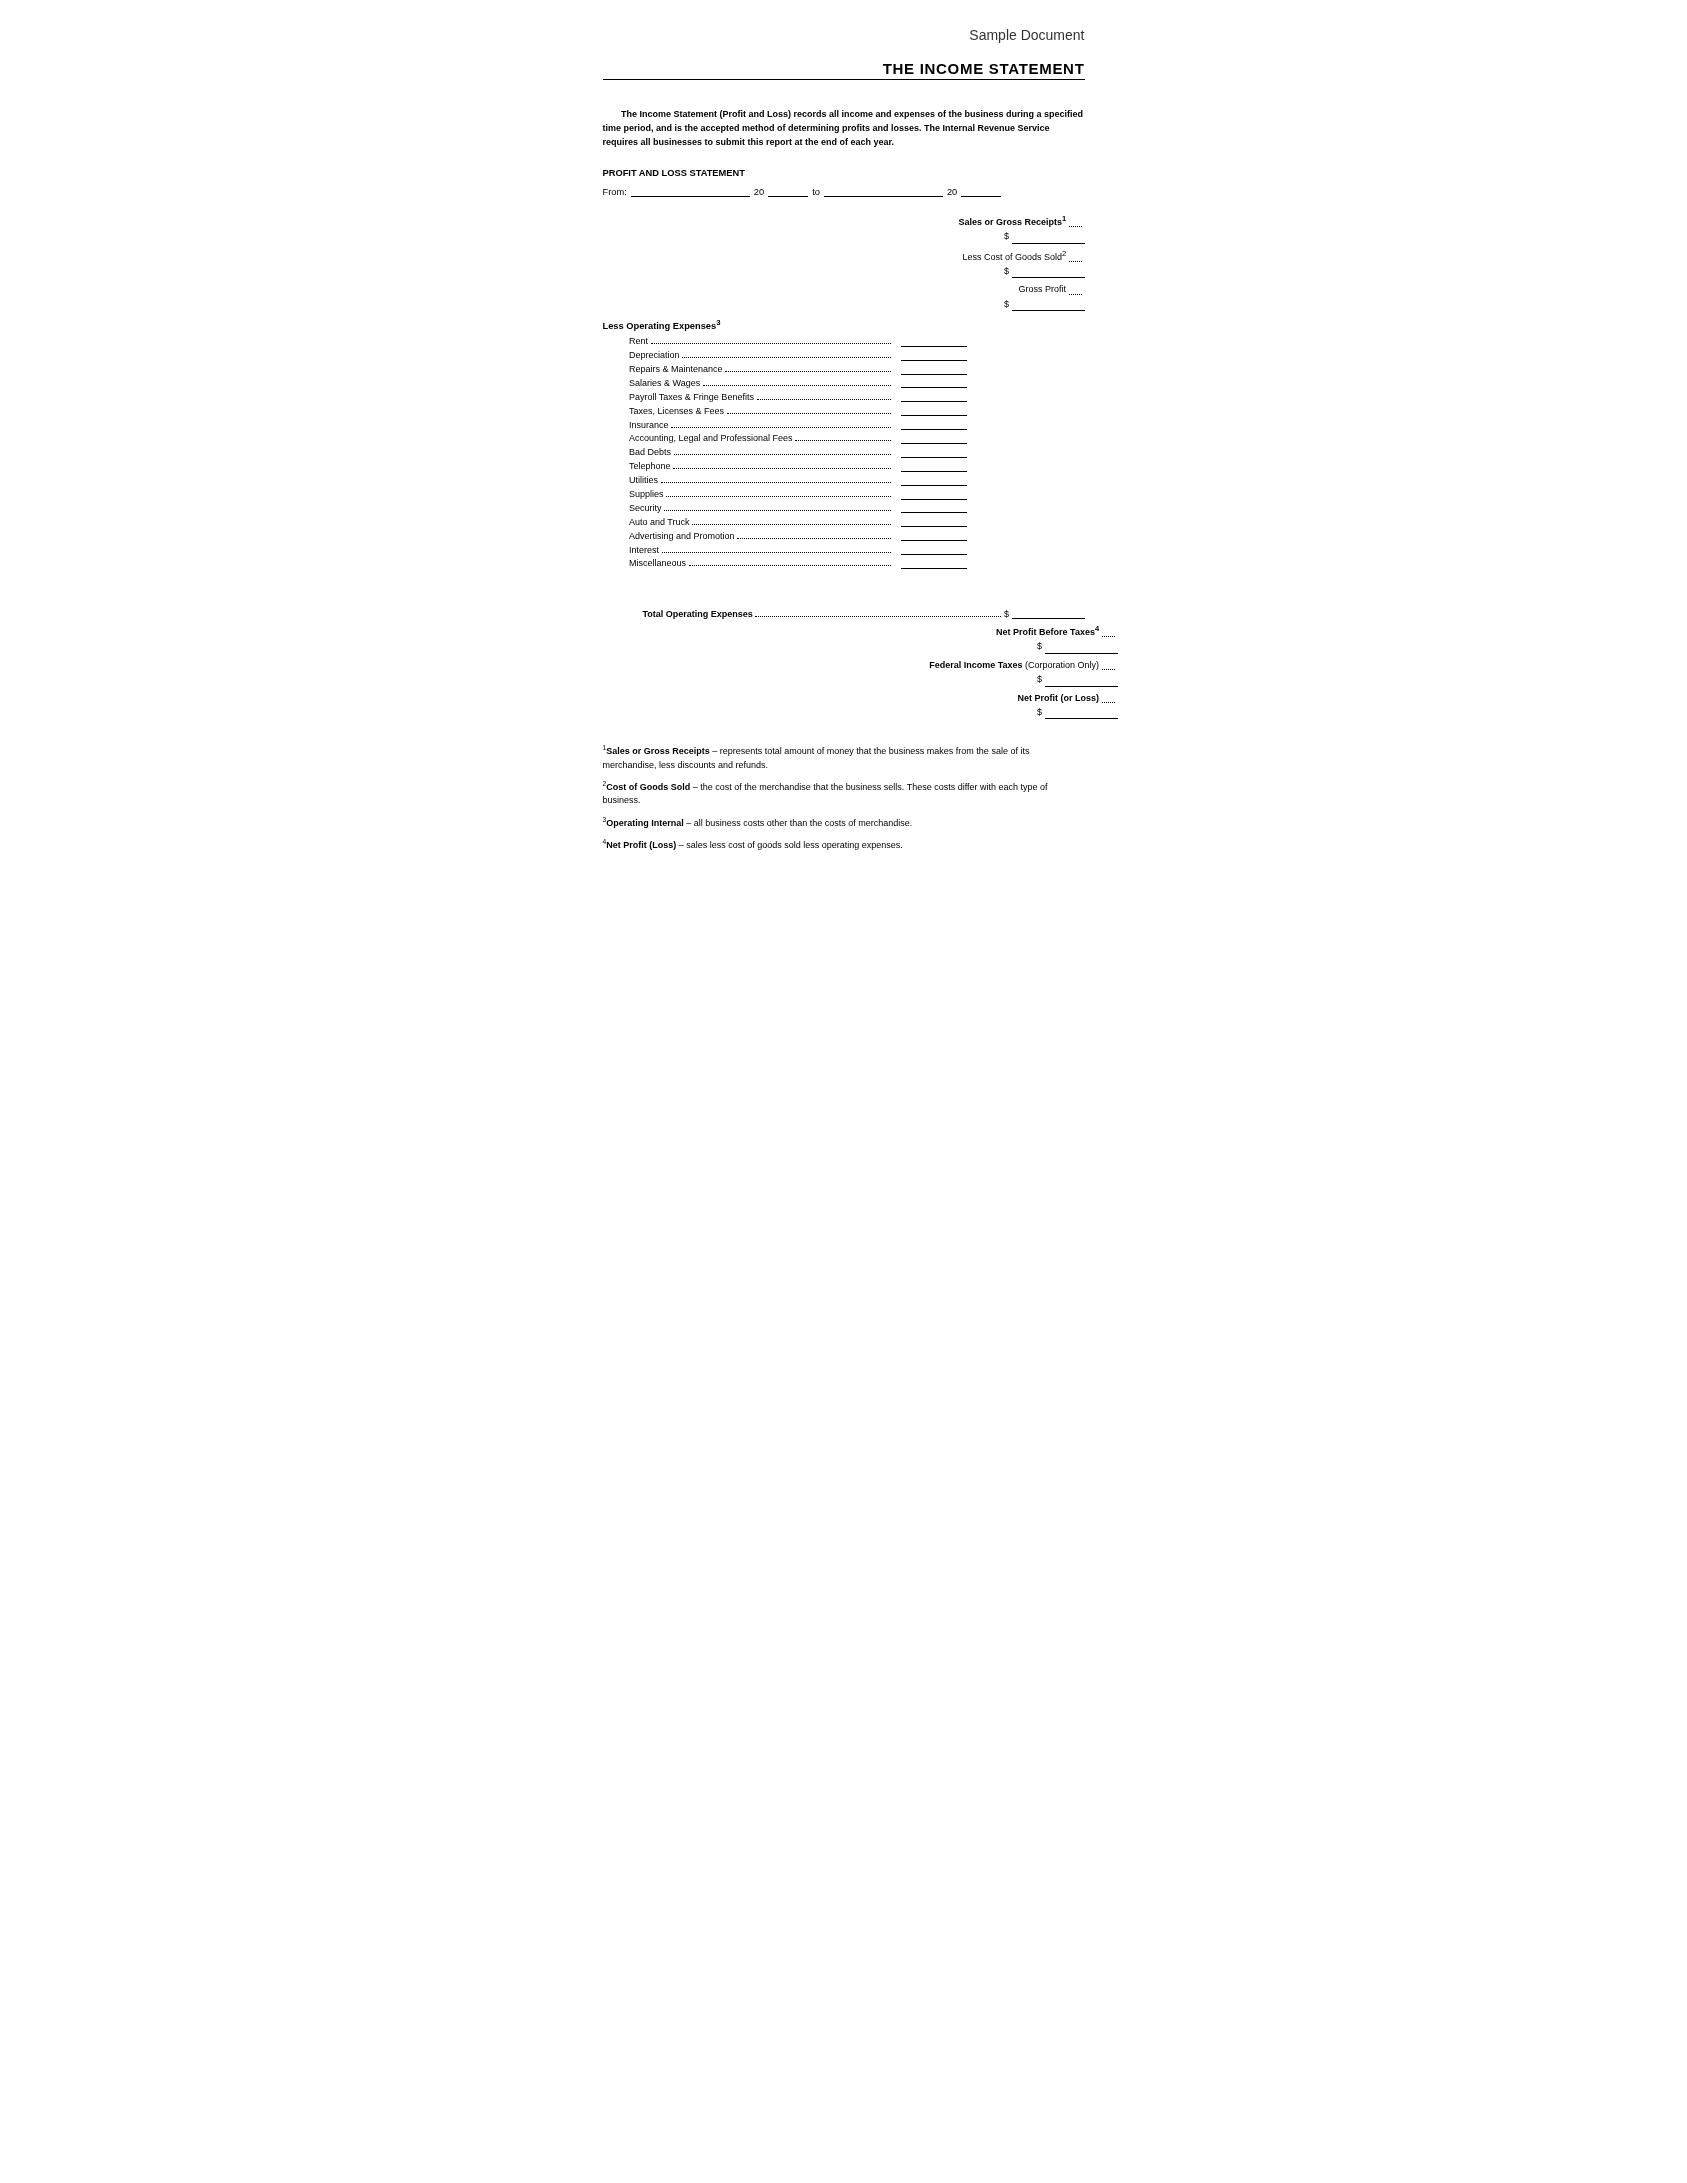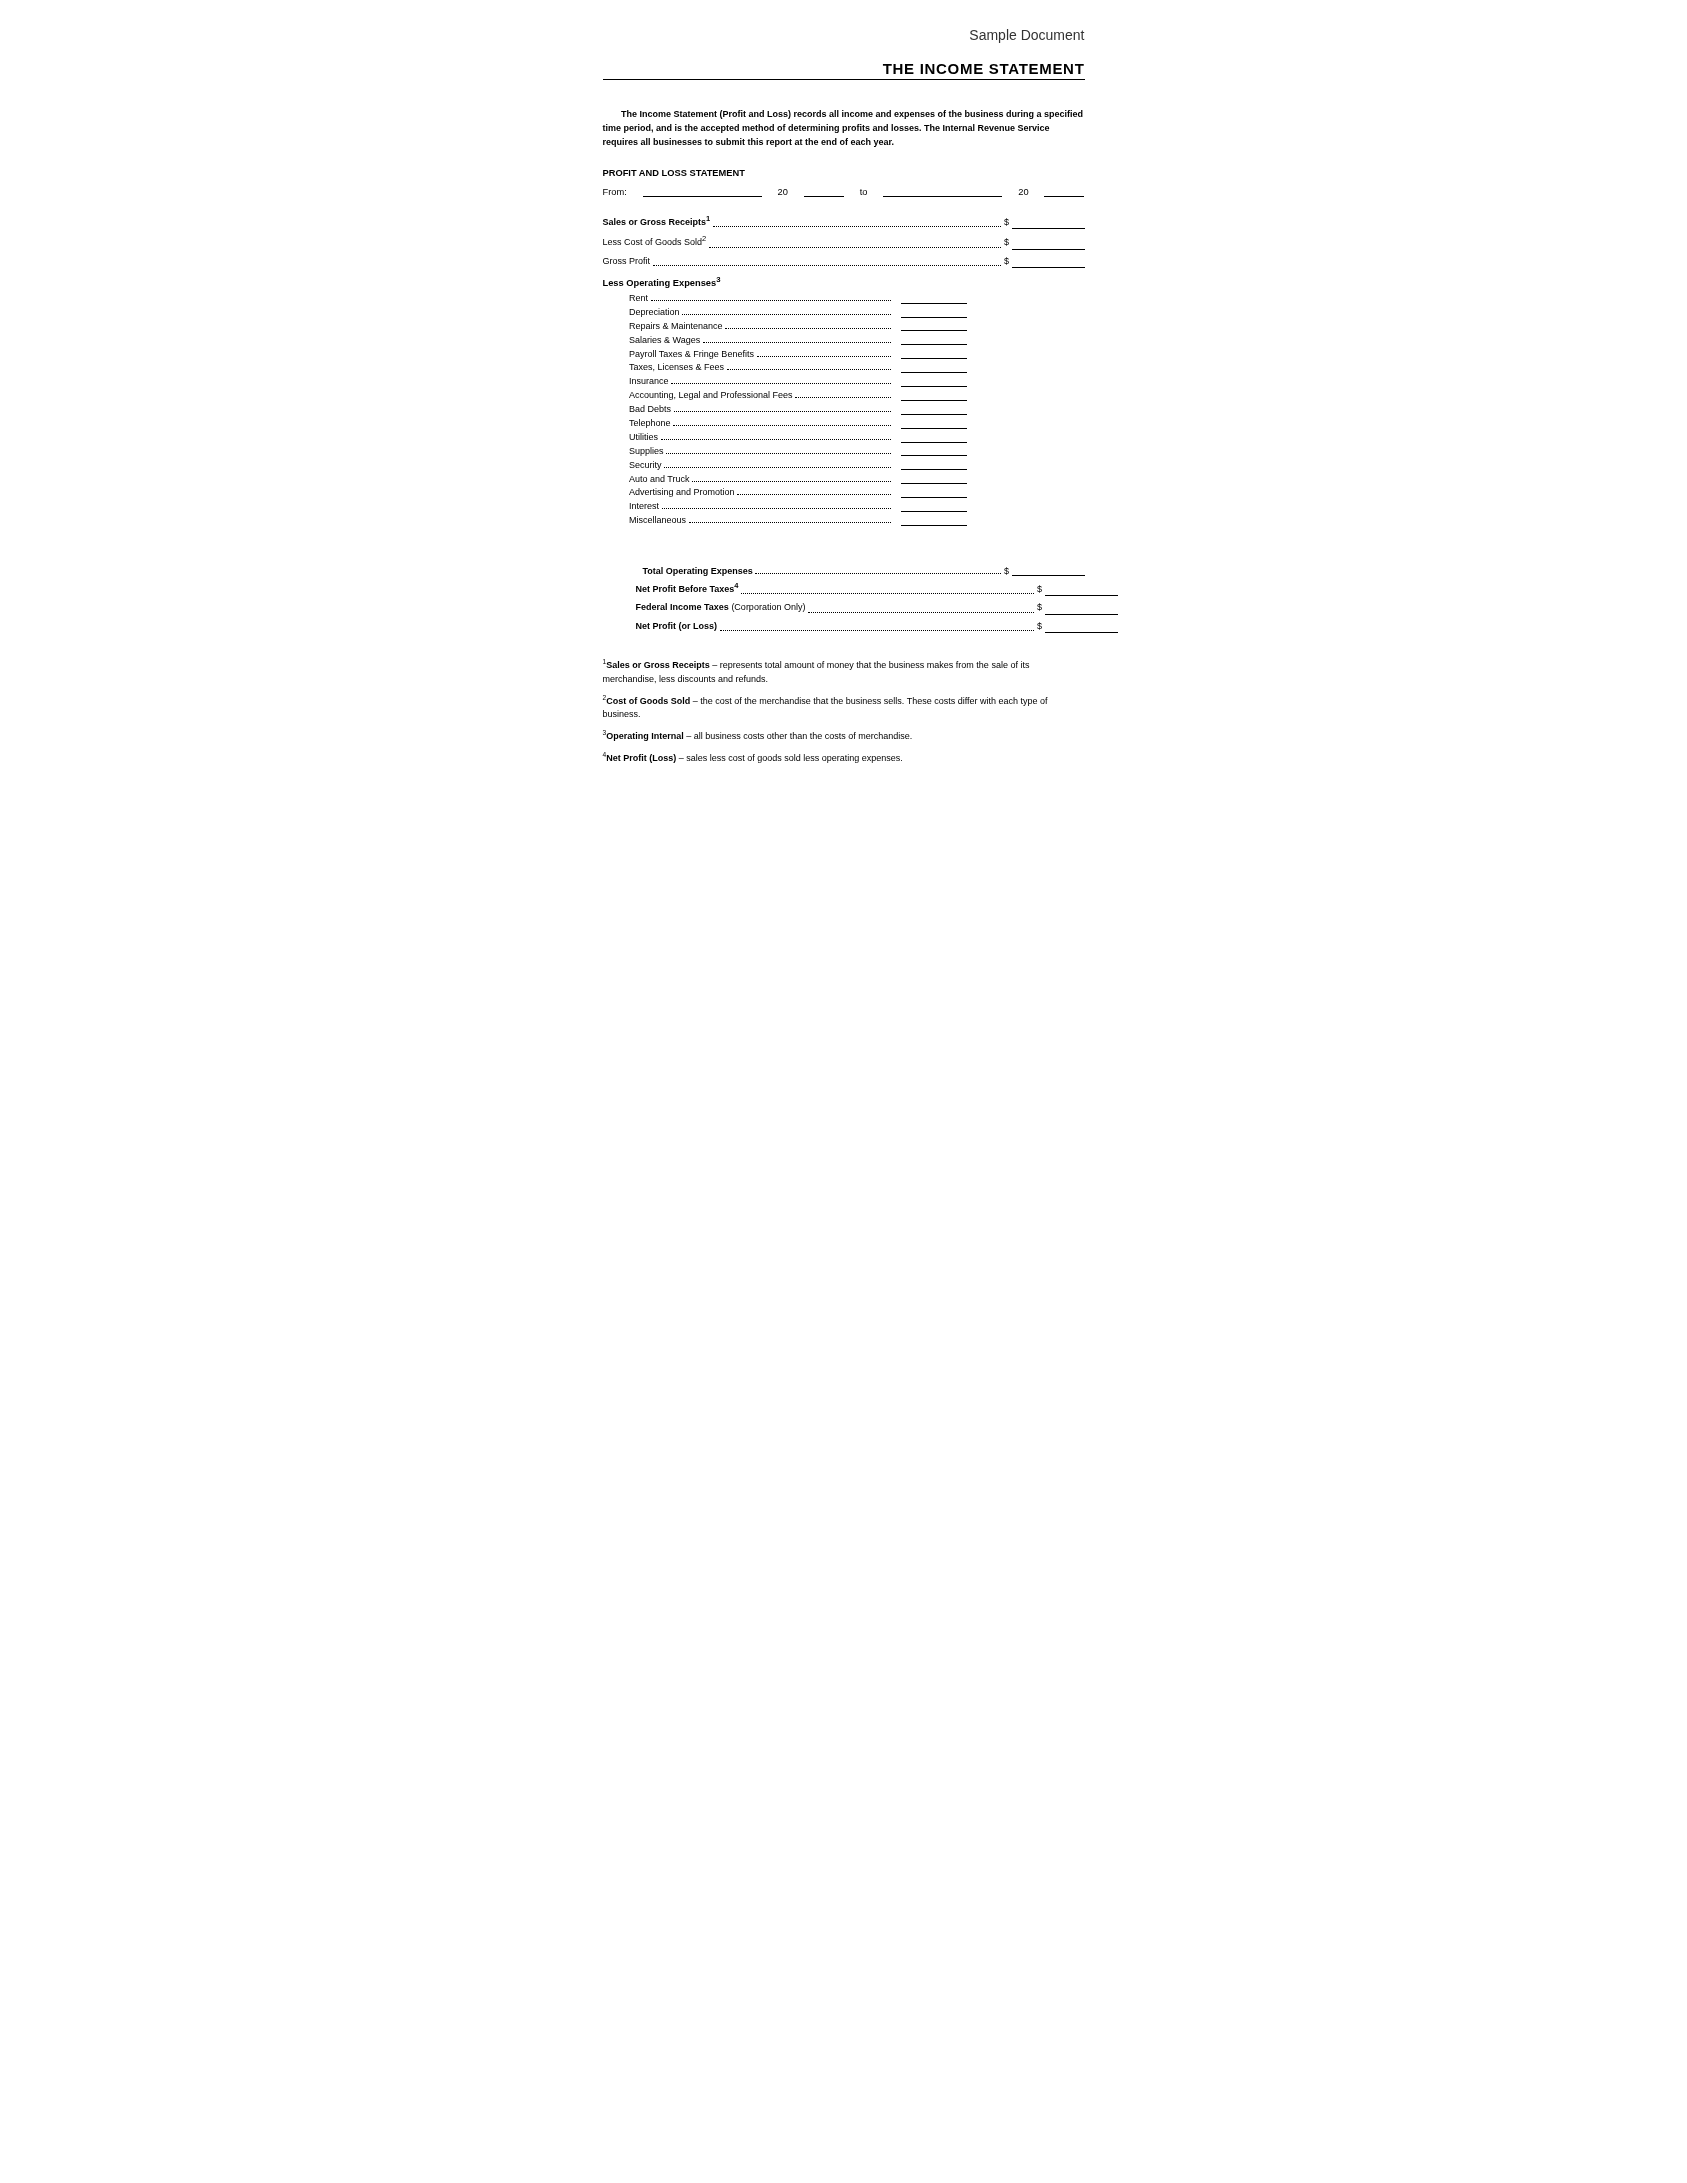--- a/index.html
+++ b/index.html
@@ -54,21 +54,20 @@
       margin-bottom: 8px;
       font-family: Arial Black, Arial, Helvetica, sans-serif;
     }
 
     .from-line {
       display: flex;
       align-items: center;
       gap: 4px;
       margin-bottom: 16px;
       font-size: 9.3px;
-      justify-content: space-between;
     }
 
     .from-line .underline-field {
       border-bottom: 0.7px solid #000;
       display: inline-block;
       width: 119px;
       height: 10.6px;
     }
 
     .from-line .year-field {
@@ -81,20 +80,21 @@
     .main-rows {
       width: 100%;
     }
 
     .row-main {
       display: flex;
       align-items: flex-end;
       justify-content: space-between;
       margin-bottom: 4px;
       line-height: 1.6;
+      flex-direction: column;
     }
 
     .row-main .label-dots {
       flex: 1;
       display: flex;
       align-items: flex-end;
     }
 
     .row-main .label-text {
       white-space: nowrap;

